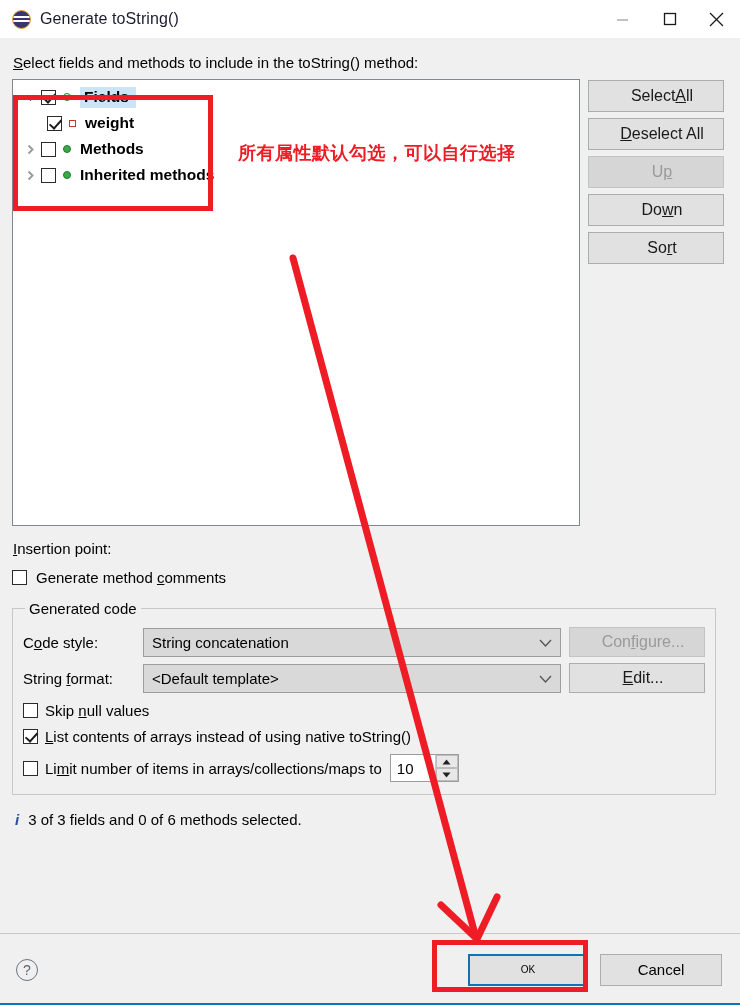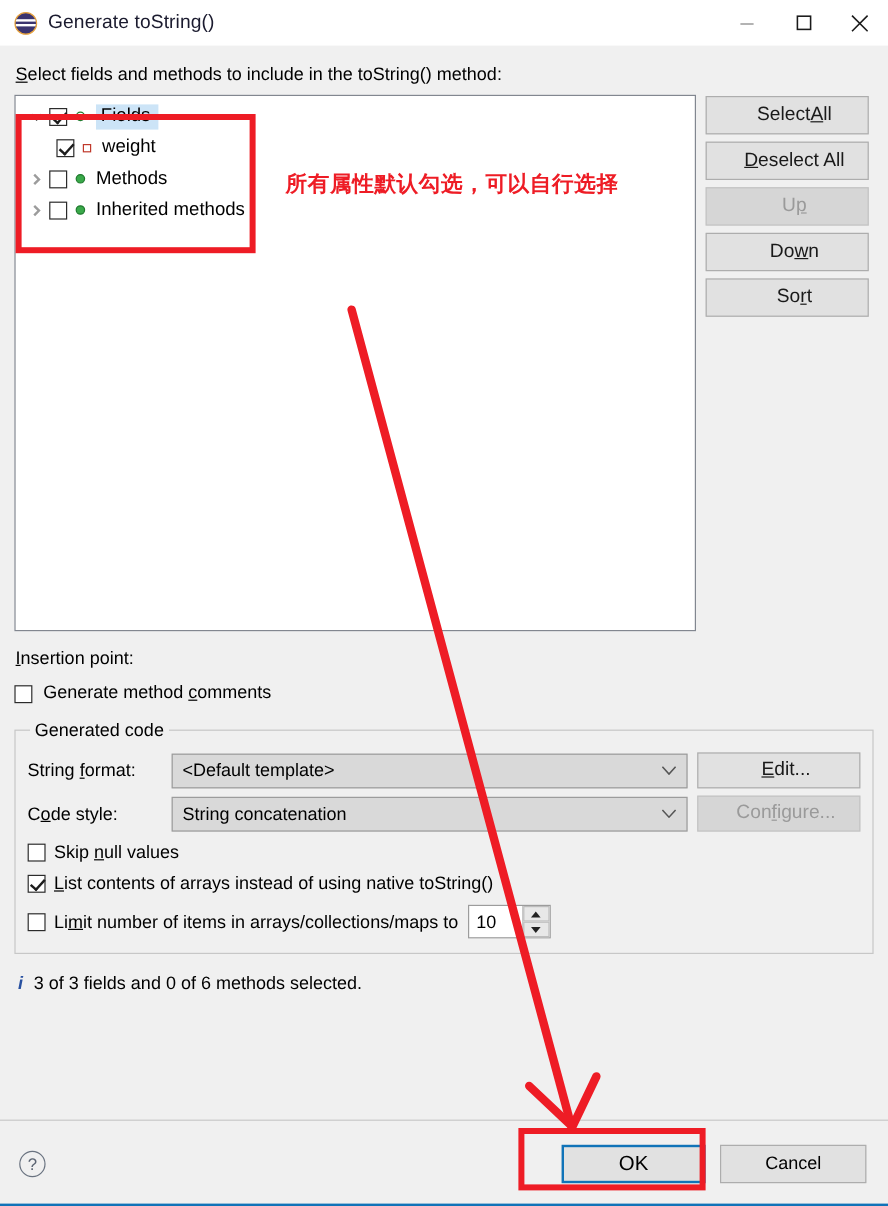--- a/index.html
+++ b/index.html
@@ -124,21 +124,21 @@
   }
   .dot-green.hollow { background: #ffffff; }
   .sq-red {
     width: 7px; height: 7px;
     border: 1.5px solid #c0392b;
     background: #ffffff;
     box-sizing: border-box;
     margin-right: 9px;
     flex: 0 0 auto;
   }
-  .node-label { white-space: nowrap; }
+  .node-label { white-space: nowrap; font-weight: bold; }
   .node-label.selected {
     background: #cce4f7;
     padding: 1px 7px 2px 4px;
   }
   .indent-1 { padding-left: 34px; }
 
   
   .side-buttons {
     display: flex; flex-direction: column; gap: 6px;
     padding-top: 1px;
@@ -172,30 +172,30 @@
     cursor: default;
   }
   .combo .chev {
     position: absolute; right: 8px; top: 50%;
     transform: translateY(-50%);
     color: #555;
   }
   .combo-full { width: 100%; }
 
   .check-line {
-    display: flex; align-items: flex-end;
+    display: flex; align-items: center;
     margin-top: 12px;
     font-size: 15px;
   }
   .check-line .cbox { margin-right: 9px; }
 
   
   fieldset.group {
     border: 1px solid #c7c7c7;
-    margin: 14px 0 0 0;
+    margin: 14px 12px 0 0;
     padding: 4px 10px 12px 10px;
     box-sizing: border-box;
   }
   fieldset.group legend {
     font-size: 15px; padding: 0 4px; margin-left: 2px;
   }
   .grow {
     display: flex; align-items: center; gap: 8px;
     margin-top: 6px;
   }
@@ -252,21 +252,21 @@
     border: 1.5px solid #6a7380; color: #5b6472;
     font-size: 14px; display: flex; align-items: center;
     justify-content: center; box-sizing: border-box;
     cursor: default;
   }
   .footer-spacer { flex: 1; }
   .btn-ok {
     width: 120px; height: 32px;
     background: #e1e1e1;
     border: 2px solid #1073b8;
-    font-size: 17px;
+    font-size: 10px;
     display: flex; align-items: center; justify-content: center;
     box-sizing: border-box; cursor: default;
   }
   .btn-cancel {
     width: 122px; height: 32px;
     background: #e1e1e1; border: 1px solid #adadad;
     font-size: 15px;
     display: flex; align-items: center; justify-content: center;
     box-sizing: border-box; margin-left: 12px; cursor: default;
   }
@@ -410,52 +410,52 @@
     <div class="field-label"><u class="mn">I</u><span>nsertion point:</span></div>
 
 
     <div class="check-line">
       <span class="cbox"></span>
       <span><span>Generate method </span><u class="mn">c</u><span>omments</span></span>
     </div>
 
     <fieldset class="group">
       <legend>Generated code</legend>
+
+      <div class="grow">
+        <div class="lbl"><span>C</span><u class="mn">o</u><span>de style:</span></div>
+        <div class="combo">
+          <span>String concatenation</span>
+          <span class="chev">
+            <svg width="13" height="9" viewBox="0 0 13 9">
+                <polyline points="1,1.5 6.5,7.5 12,1.5" fill="none" stroke="#555" stroke-width="1.3"></polyline>
+              </svg>
+          </span>
+        </div>
+        <div class="btn disabled">
+            <span>Con</span>
+            <u class="mn">f</u>
+            <span>igure...</span>
+          </div>
+      </div>
 
       <div class="grow">
         <div class="lbl"><span>String </span><u class="mn">f</u><span>ormat:</span></div>
         <div class="combo">
           <span>&lt;Default template&gt;</span>
           <span class="chev">
             <svg width="13" height="9" viewBox="0 0 13 9">
                 <polyline points="1,1.5 6.5,7.5 12,1.5" fill="none" stroke="#555" stroke-width="1.3"></polyline>
               </svg>
           </span>
         </div>
         <div class="btn">
             <span></span>
             <u class="mn">E</u>
             <span>dit...</span>
-          </div>
-      </div>
-
-      <div class="grow">
-        <div class="lbl"><span>C</span><u class="mn">o</u><span>de style:</span></div>
-        <div class="combo">
-          <span>String concatenation</span>
-          <span class="chev">
-            <svg width="13" height="9" viewBox="0 0 13 9">
-                <polyline points="1,1.5 6.5,7.5 12,1.5" fill="none" stroke="#555" stroke-width="1.3"></polyline>
-              </svg>
-          </span>
-        </div>
-        <div class="btn disabled">
-            <span>Con</span>
-            <u class="mn">f</u>
-            <span>igure...</span>
           </div>
       </div>
 
       <div class="opt-line">
         <span class="cbox"></span>
         <span><span>Skip </span><u class="mn">n</u><span>ull values</span></span>
       </div>
 
       <div class="opt-line">
         <span class="cbox checked"></span>

